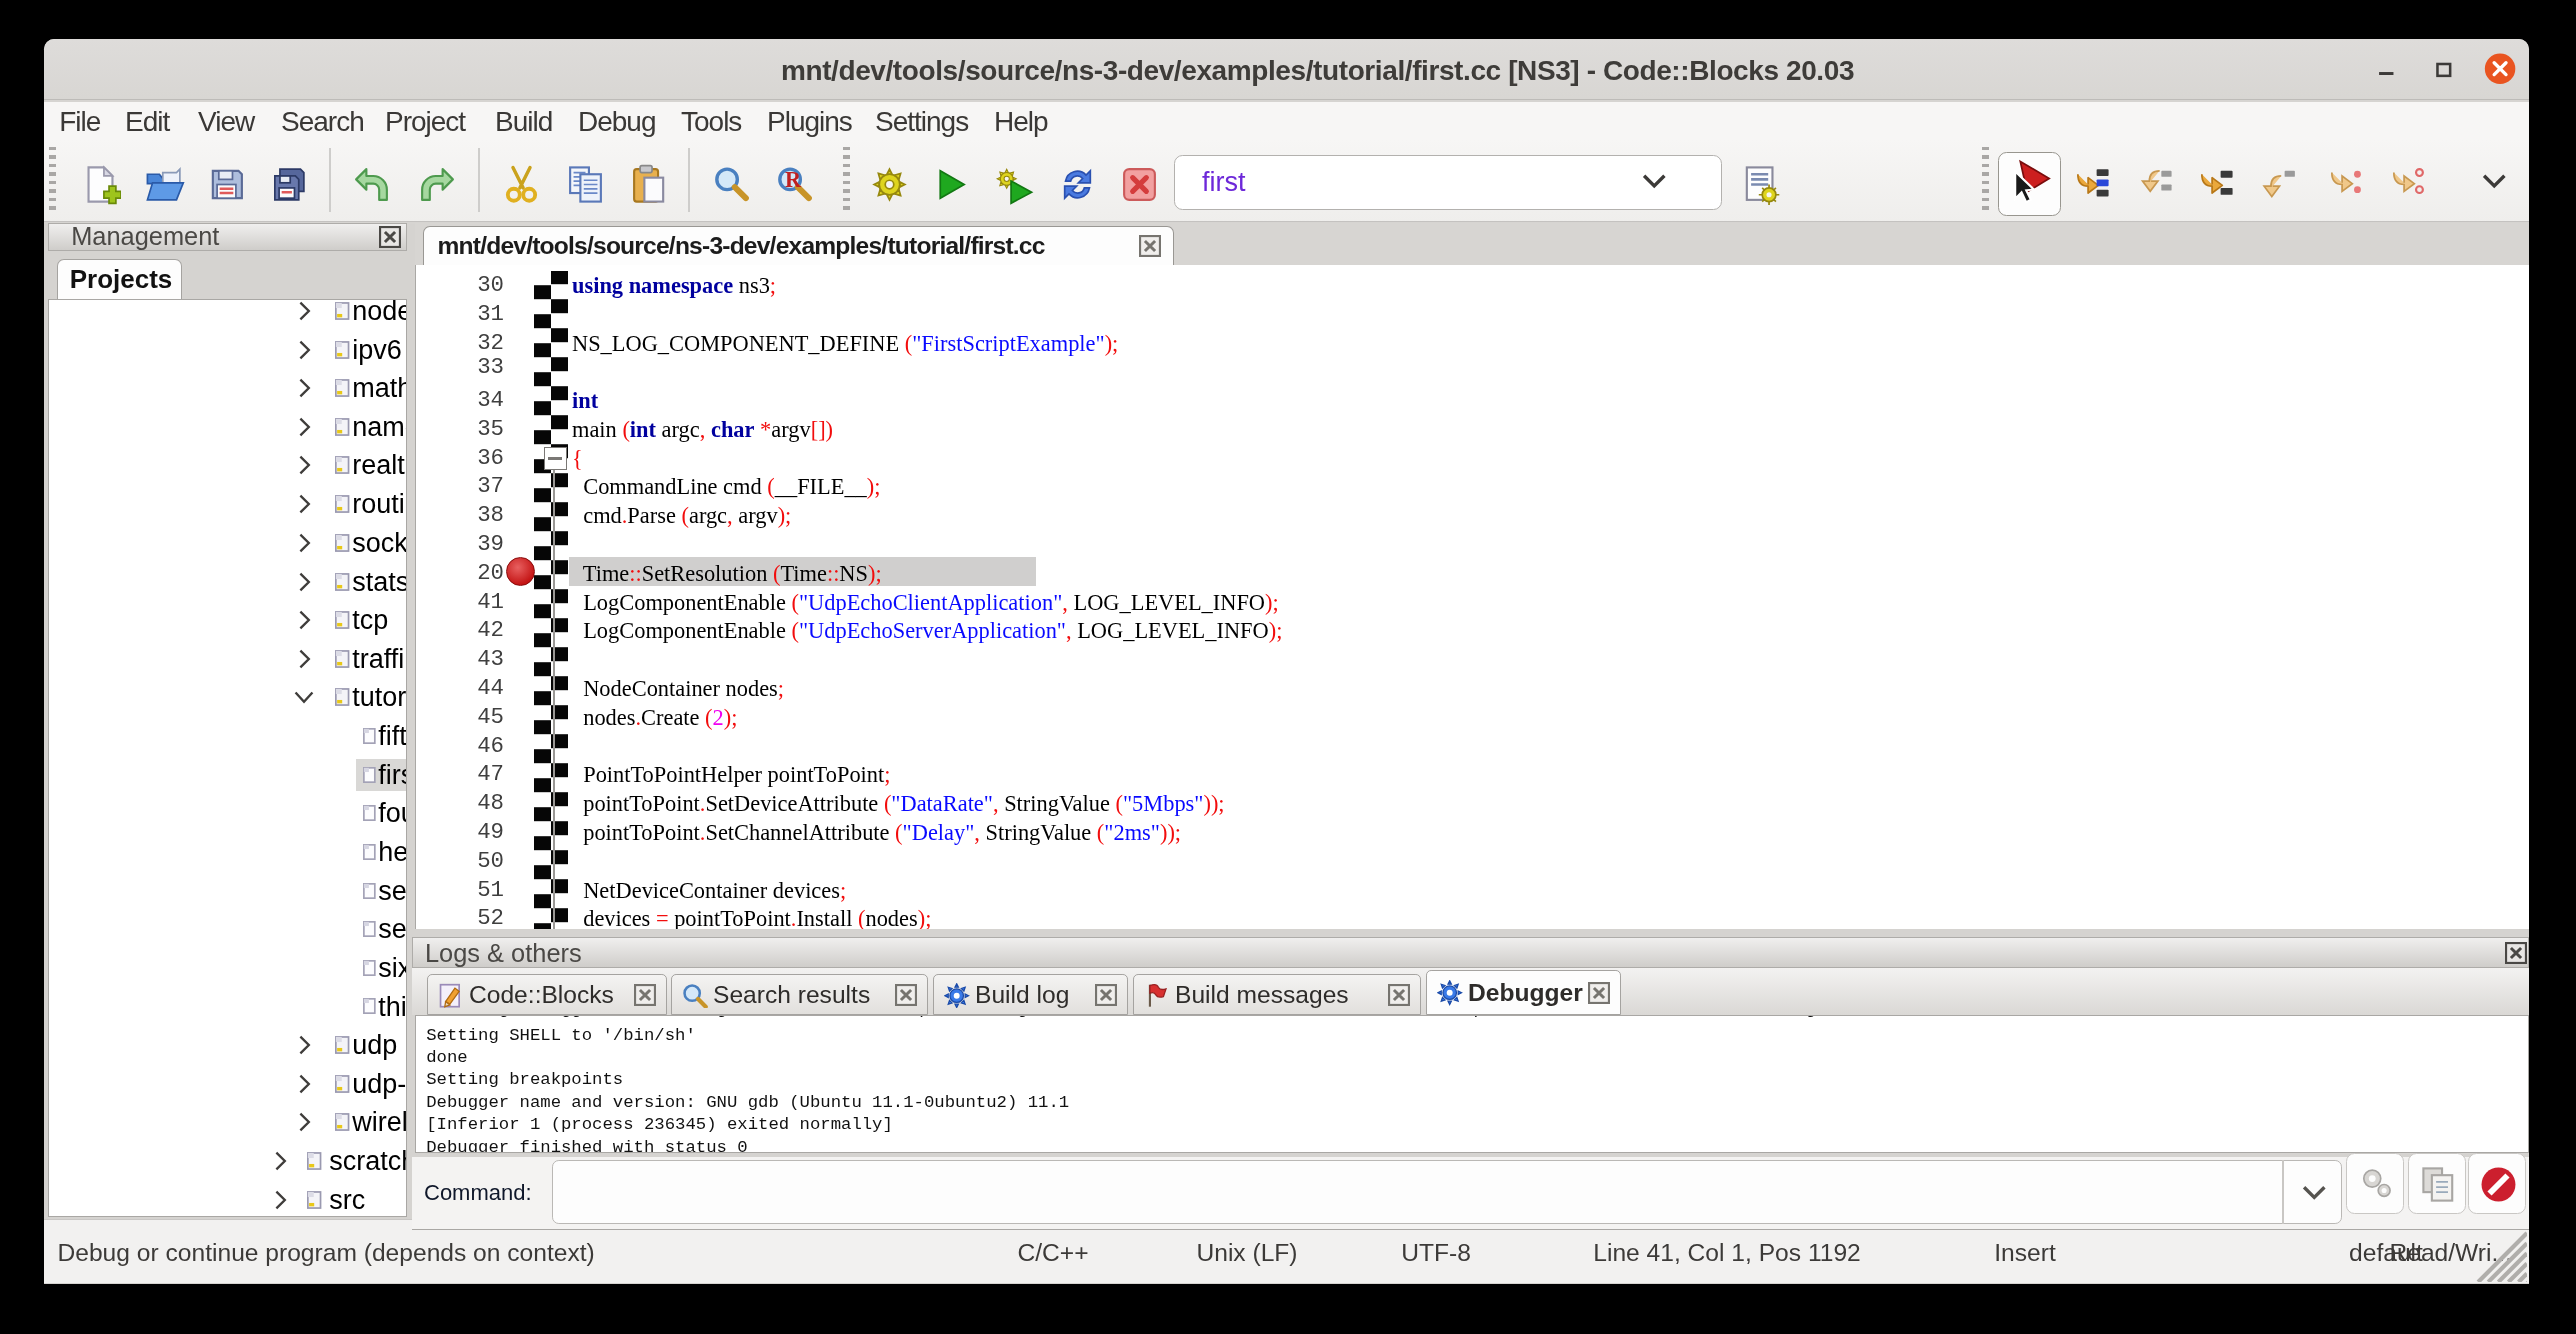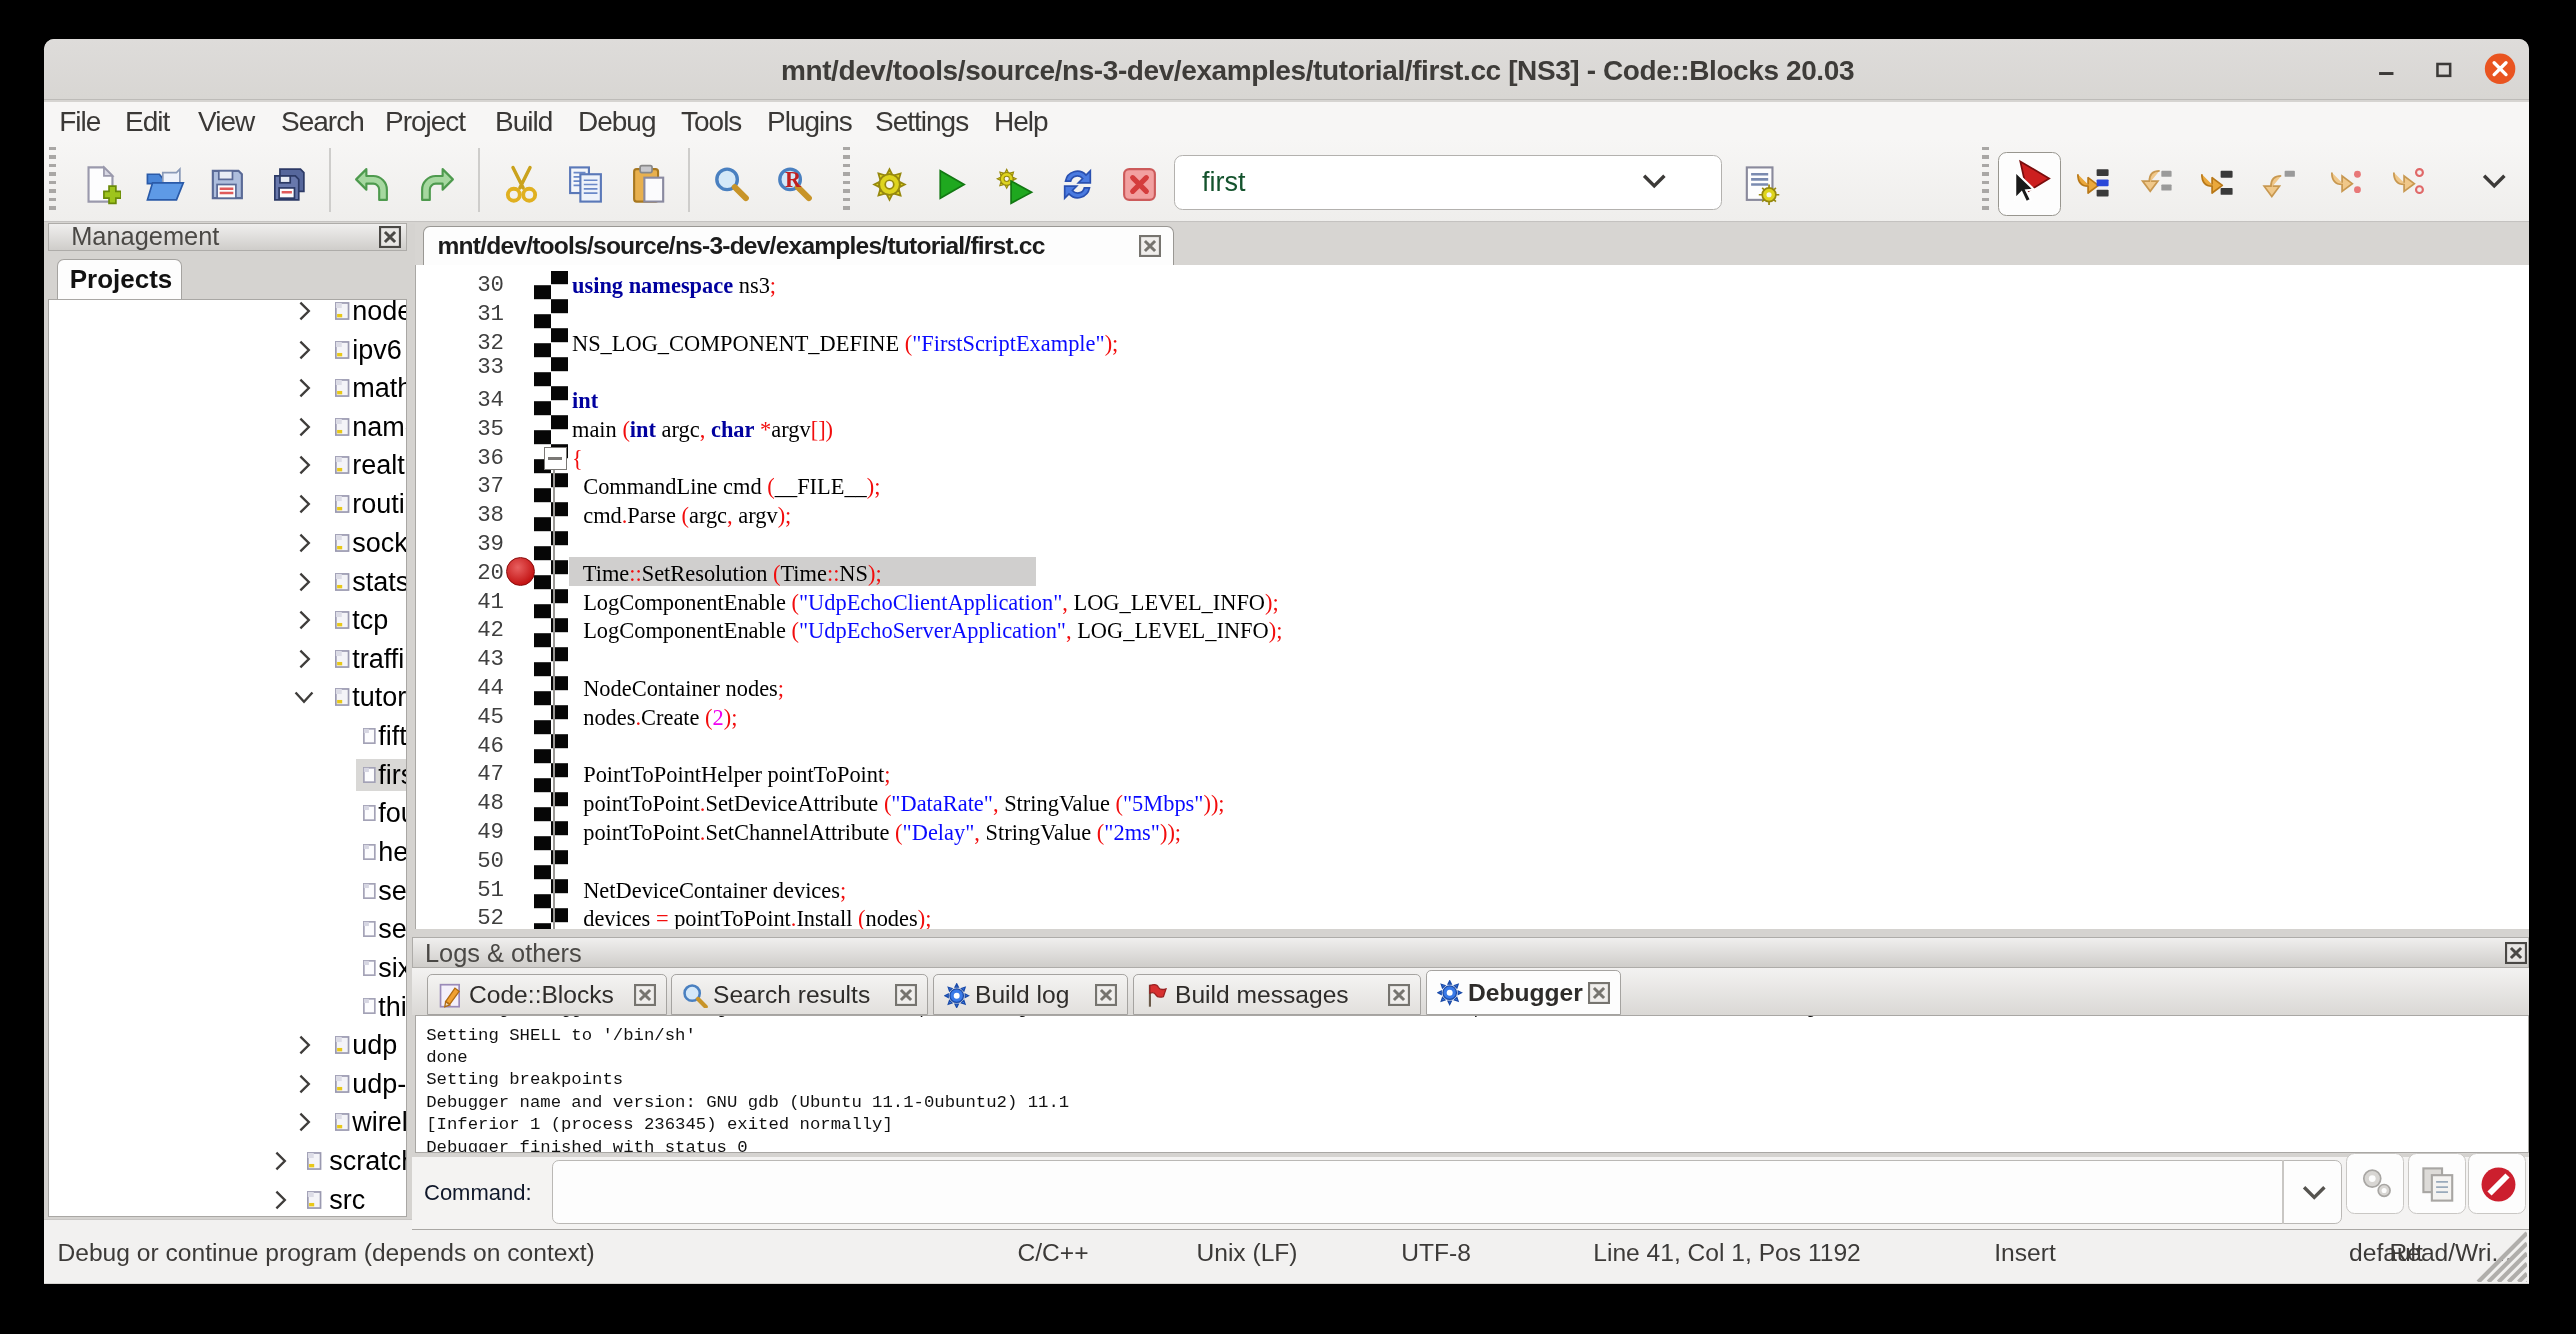--- a/index.html
+++ b/index.html
@@ -150,21 +150,21 @@
     </svg>
     <svg class="abs" style="left:1013px;top:125px" width="41" height="41" viewBox="0 0 48 48">
       <path d="M10 20 a14 14 0 0 1 24 -7 l5 -5 v14 h-14 l5 -5 a8 8 0 0 0 -14 3 z" fill="#4a7ae0" stroke="#2a50b0" stroke-width="2"></path>
       <path d="M38 28 a14 14 0 0 1 -24 7 l-5 5 v-14 h14 l-5 5 a8 8 0 0 0 14 -3 z" fill="#4a7ae0" stroke="#2a50b0" stroke-width="2"></path>
     </svg>
     <svg class="abs" style="left:1075px;top:125px" width="41" height="41" viewBox="0 0 48 48">
       <rect x="6" y="6" width="36" height="36" rx="6" fill="#f2a0a0" stroke="#cc5a5a" stroke-width="2.5"></rect>
       <path d="M16 16 L32 32 M32 16 L16 32" stroke="#d43c3c" stroke-width="6" stroke-linecap="round"></path>
     </svg>
     <div class="abs" style="left:1130px;top:116px;width:548px;height:55px;background:#fff;border:1.7px solid #b3b1ae;border-radius:8.5px"></div>
-    <div class="abs" style="left:1158px;top:116px;height:55px;line-height:55px;font-size:27px;color:#14532d">first</div>
+    <div class="abs" style="left:1158px;top:116px;height:55px;line-height:55px;font-size:27px;color:#6d28d9">first</div>
     <svg class="abs" style="left:1595px;top:130px" width="30.5" height="25.4" viewBox="0 0 36 30">
       <path d="M6 8 L18 20 L30 8" fill="none" stroke="#3c3a38" stroke-width="4"></path>
     </svg>
     <svg class="abs" style="left:1696px;top:125px" width="41" height="41" viewBox="0 0 48 48">
       <rect x="8" y="4" width="30" height="38" fill="#fdfdfe" stroke="#8a8a9c" stroke-width="2.5"></rect>
       <path d="M13 12 h20 M13 18 h20 M13 24 h20" stroke="#7a8ab0" stroke-width="3"></path>
       <g fill="#ded41e" stroke="#96880e" stroke-width="2">
         <circle cx="34" cy="36" r="8"></circle>
         <path d="M34 24 v4 M34 44 v4 M22 36 h4 M42 36 h4 M26 28 l3 3 M42 28 l-3 3 M26 44 l3 -3 M42 44 l-3 -3"></path>
       </g>

